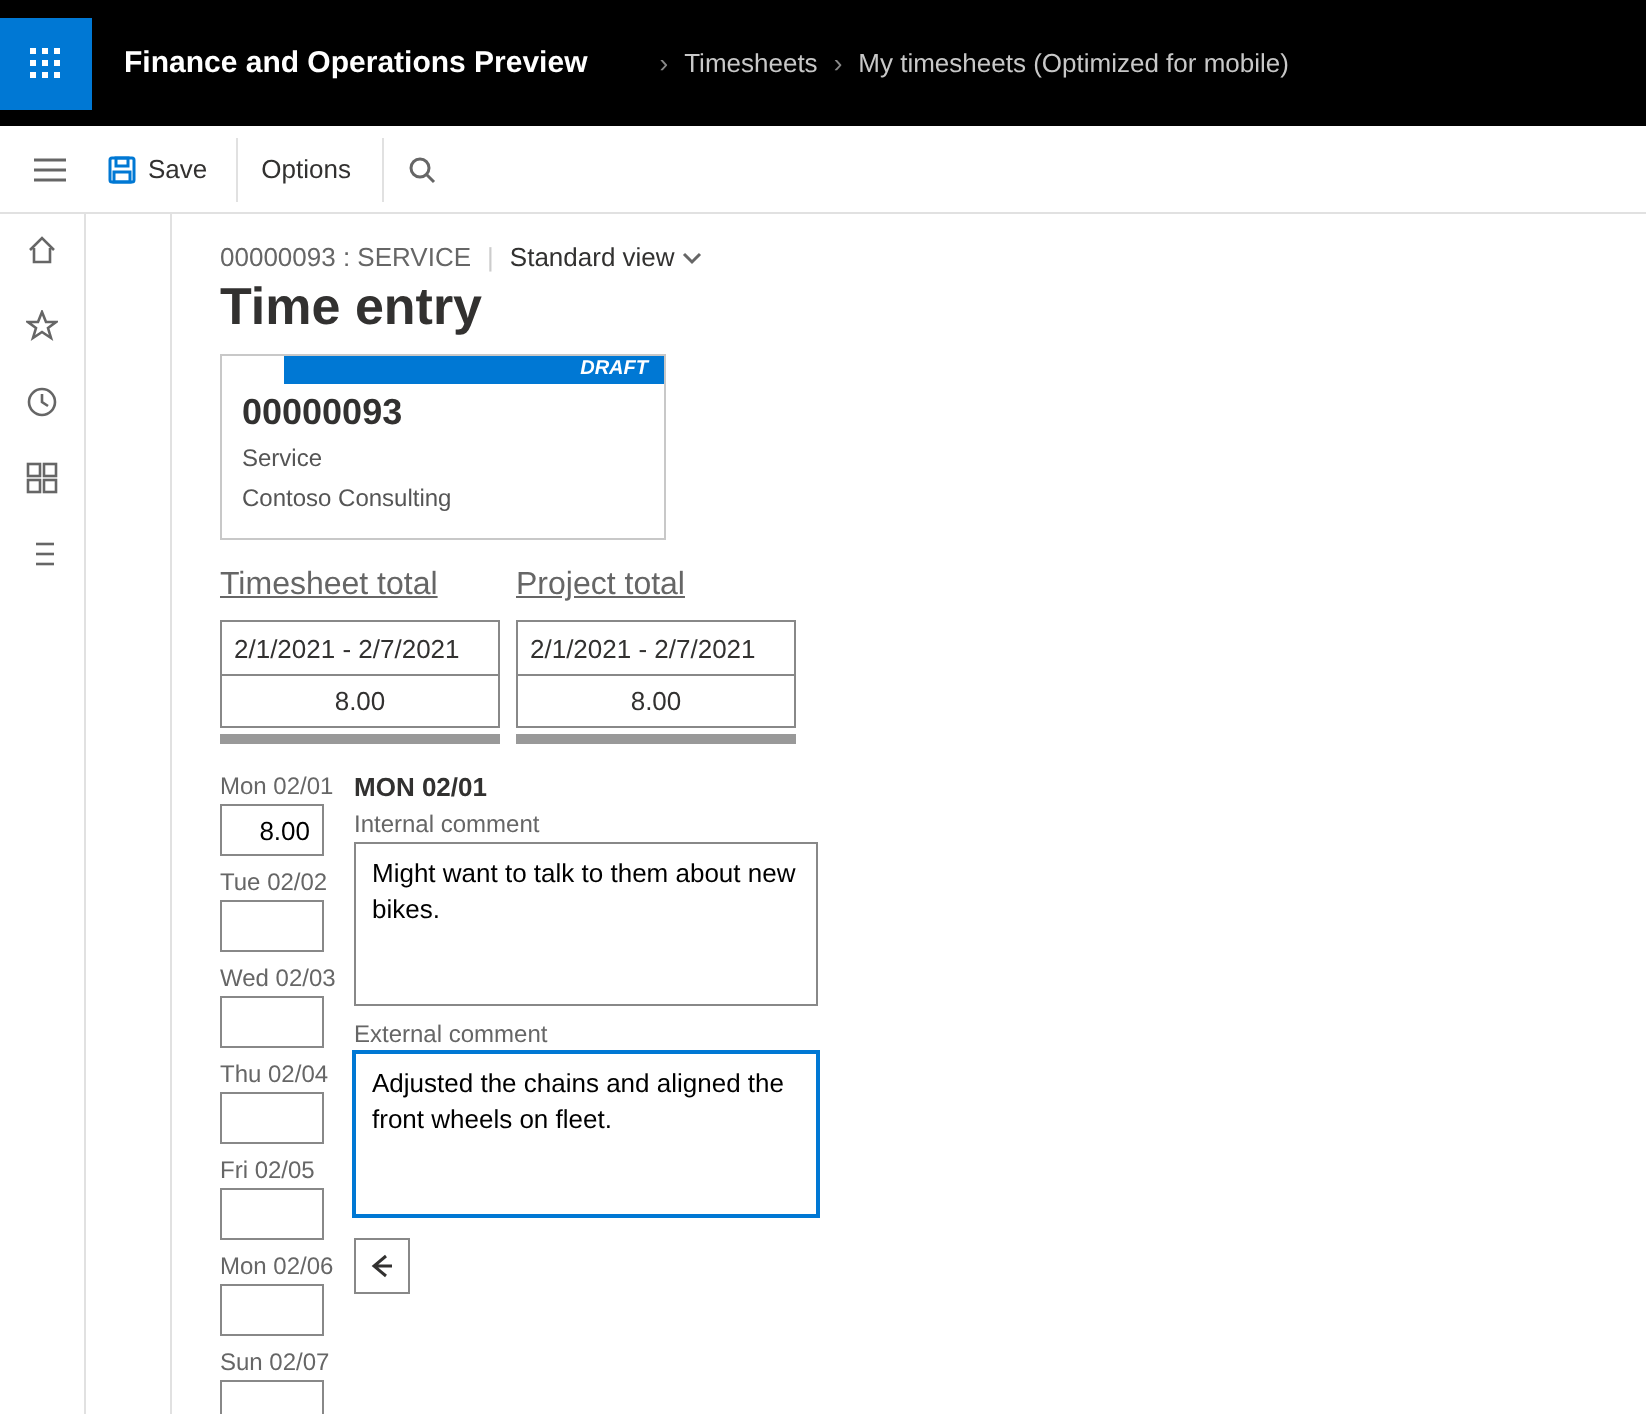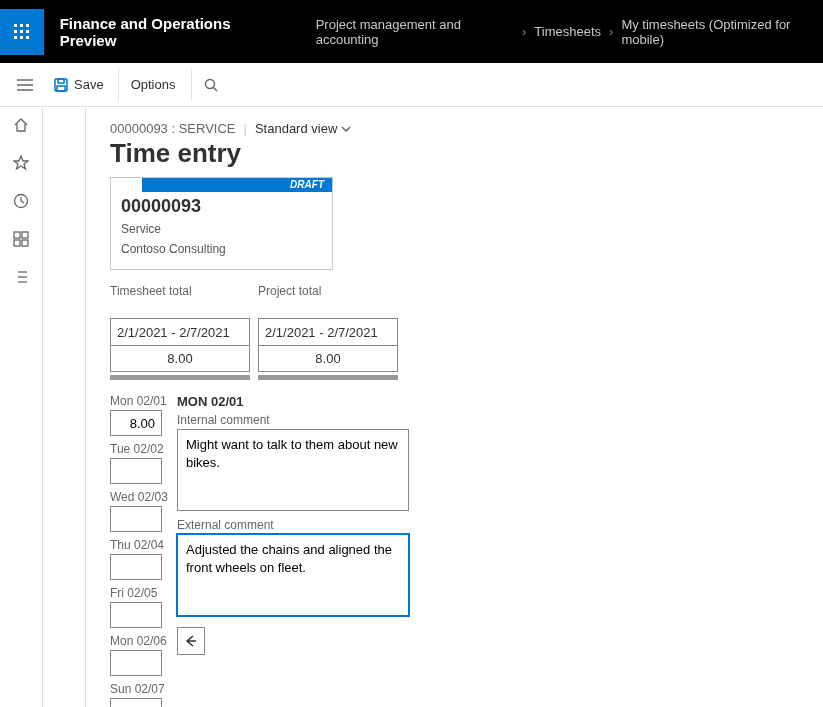--- a/index.html
+++ b/index.html
@@ -43,21 +43,21 @@
   
   .card { width: 223px; border: 1px solid #c8c8c8; position: relative; padding: 8px 10px 12px 10px; margin-bottom: 14px; }
   .card-flag { position: absolute; top: 0; left: 0; right: 0; height: 14px; }
   .card-flag .draft { position: absolute; right: 0; top: 0; height: 14px; background: #0078d4; color: #fff; font-size: 10px; padding: 0 8px; line-height: 14px; font-weight: 600; min-width: 190px; text-align: right; font-style: italic;}
   .card-num { font-size: 18px; font-weight: 600; margin-top: 10px; }
   .card-sub { font-size: 12px; color: #555; margin-top: 4px; line-height: 1.35; }
 
   
   .totals { display: flex; gap: 8px; margin-bottom: 14px; }
   .totcol { width: 140px; }
-  .totlbl { font-size: 12px; color: #666; margin-bottom: 20px; }
+  .totlbl { font-size: 16px; color: #666; margin-bottom: 8px; text-decoration: underline; }
   .totbox { border: 1px solid #888; height: 28px; display: flex; align-items: center; padding: 0 6px; font-size: 13px; }
   .totval { border: 1px solid #888; border-top: none; height: 26px; display: flex; align-items: center; justify-content: center; font-size: 13px; }
   .totbar { height: 5px; background: #999; margin-top: 3px; }
 
   
   .dayrow { display: flex; gap: 12px; align-items: flex-start; }
   .daycol { width: 55px; }
   .dayentry { margin-bottom: 6px; }
   .daylbl { font-size: 12px; color: #666; margin-bottom: 2px; white-space: nowrap; }
   .dayinp { border: 1px solid #888; height: 26px; width: 52px; text-align: right; padding: 0 6px; font-size: 13px; }
@@ -84,21 +84,20 @@
         <rect x="0" y="6" width="3" height="3"></rect>
         <rect x="6" y="6" width="3" height="3"></rect>
         <rect x="12" y="6" width="3" height="3"></rect>
         <rect x="0" y="12" width="3" height="3"></rect>
         <rect x="6" y="12" width="3" height="3"></rect>
         <rect x="12" y="12" width="3" height="3"></rect>
       </svg>
   </div>
   <div class="app-title">Finance and Operations Preview</div>
   <div class="breadcrumb">
-    <span>Project management and accounting</span>
     <span class="sep">›</span>
     <span>Timesheets</span>
     <span class="sep">›</span>
     <span>My timesheets (Optimized for mobile)</span>
   </div>
 </div>
 
 <div class="actionbar">
   <div class="hamburger">
     <svg viewBox="0 0 16 12">

